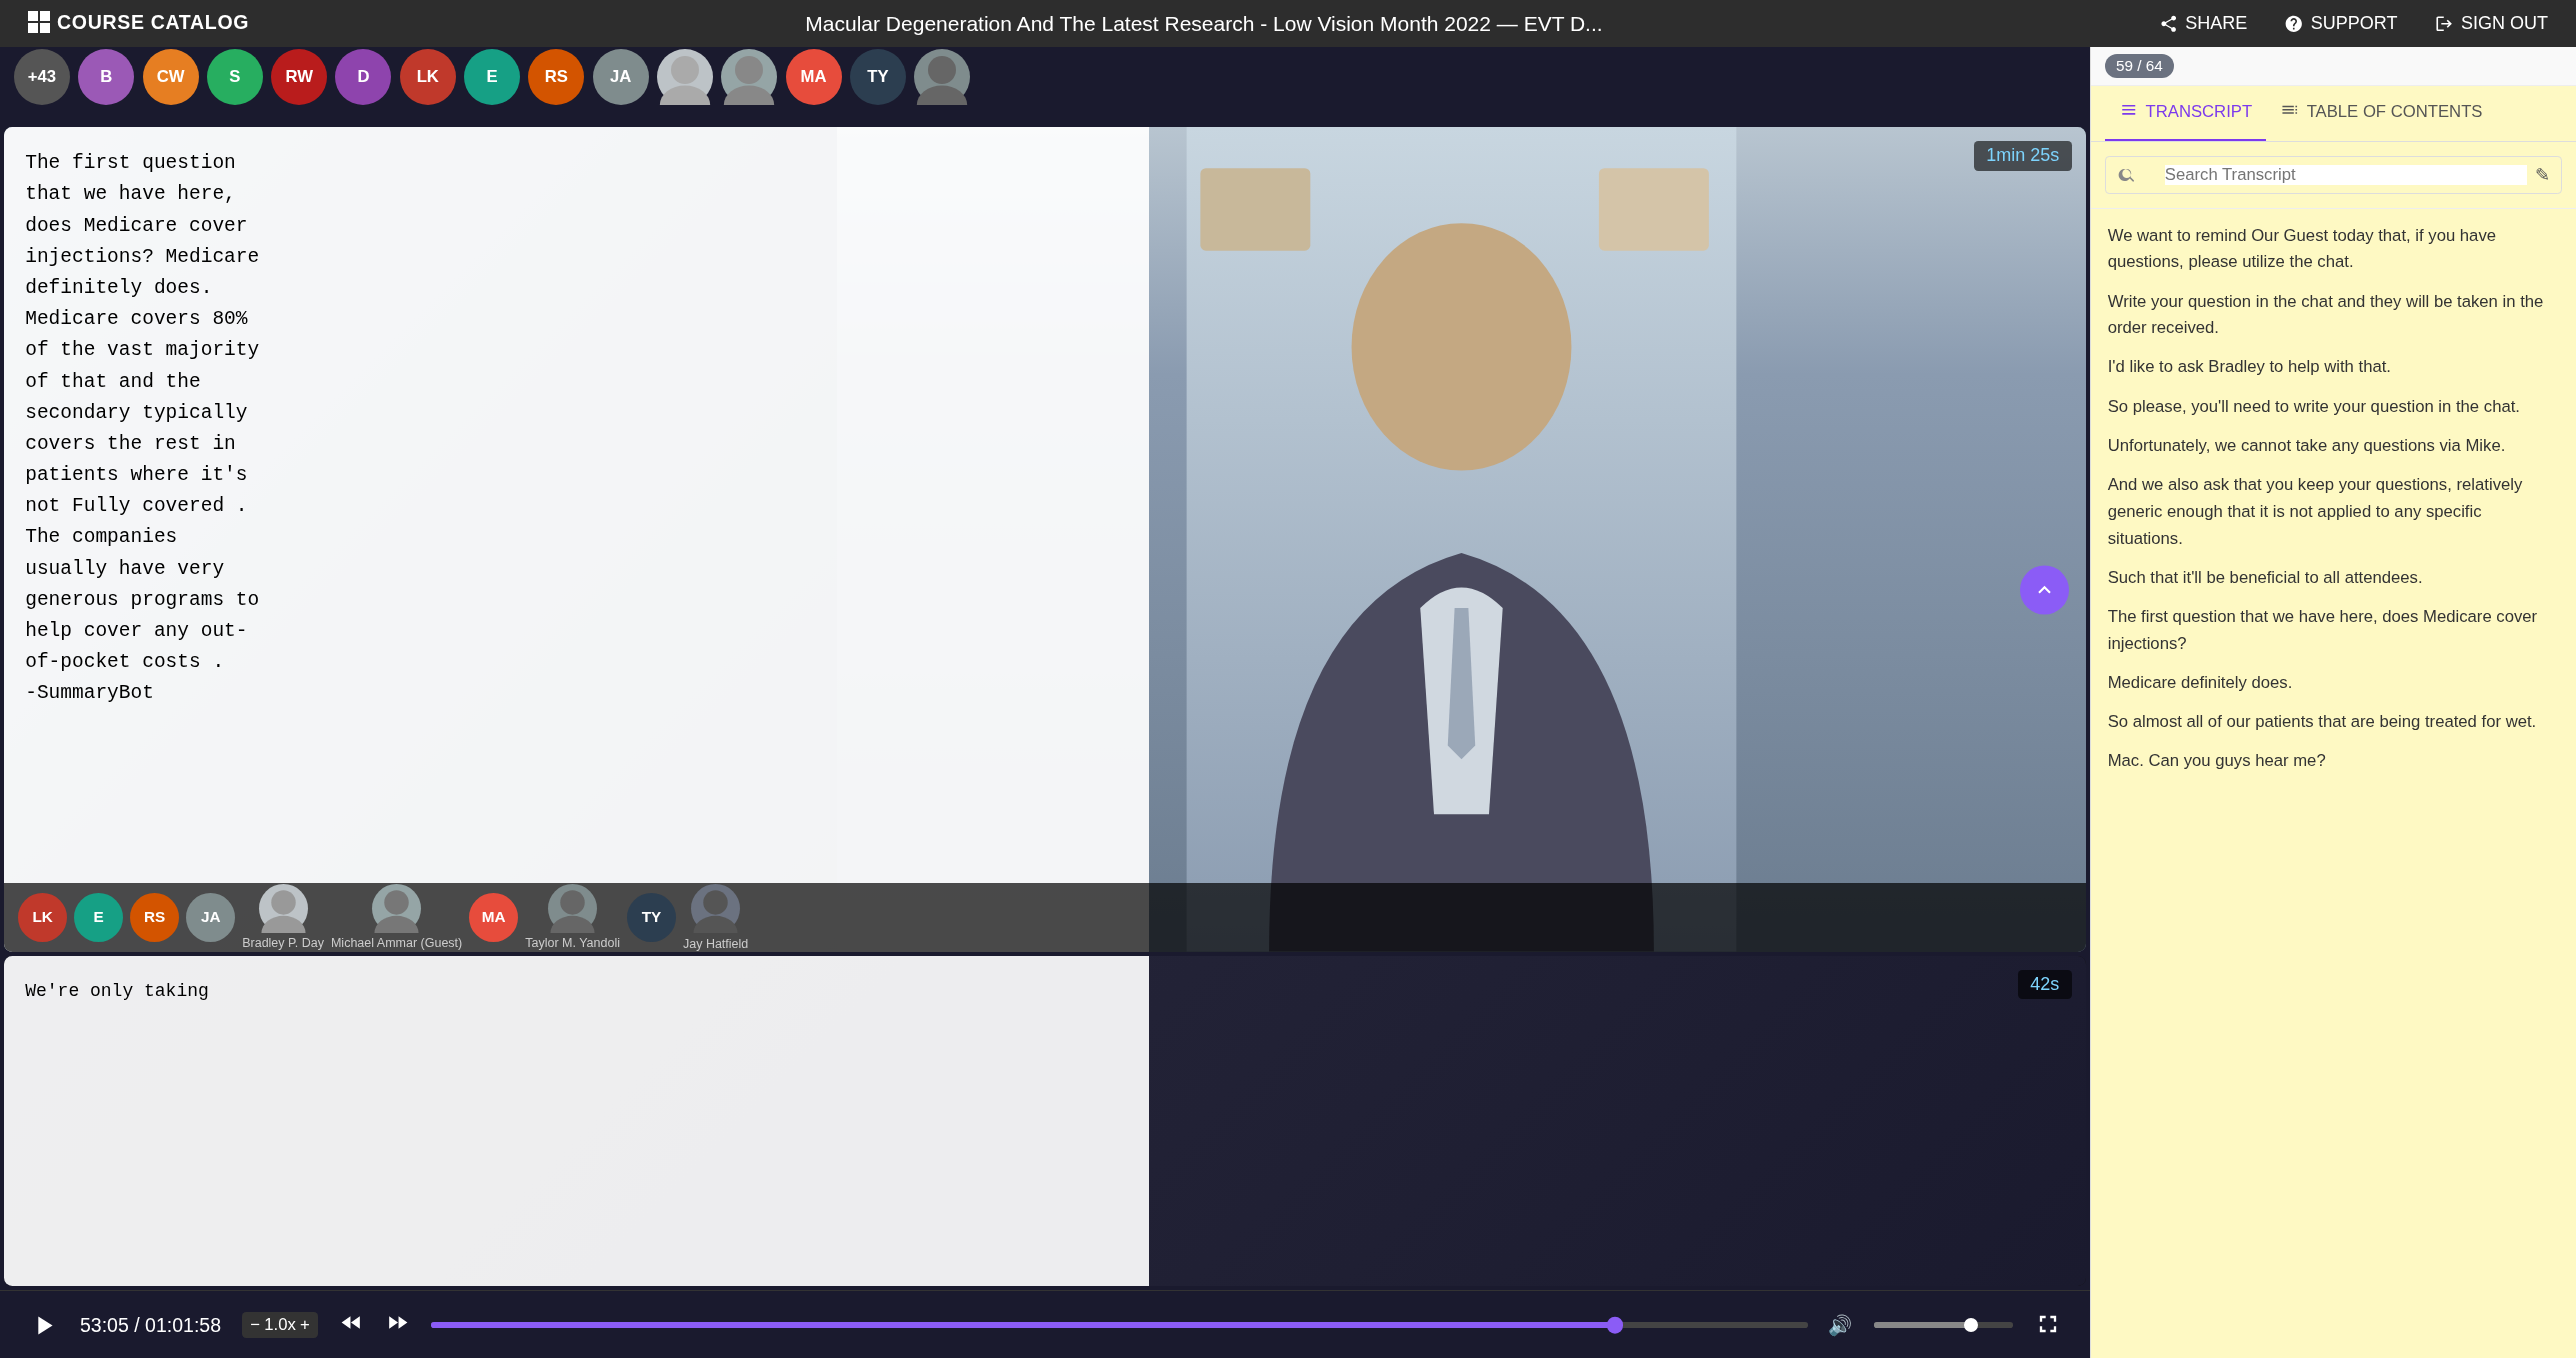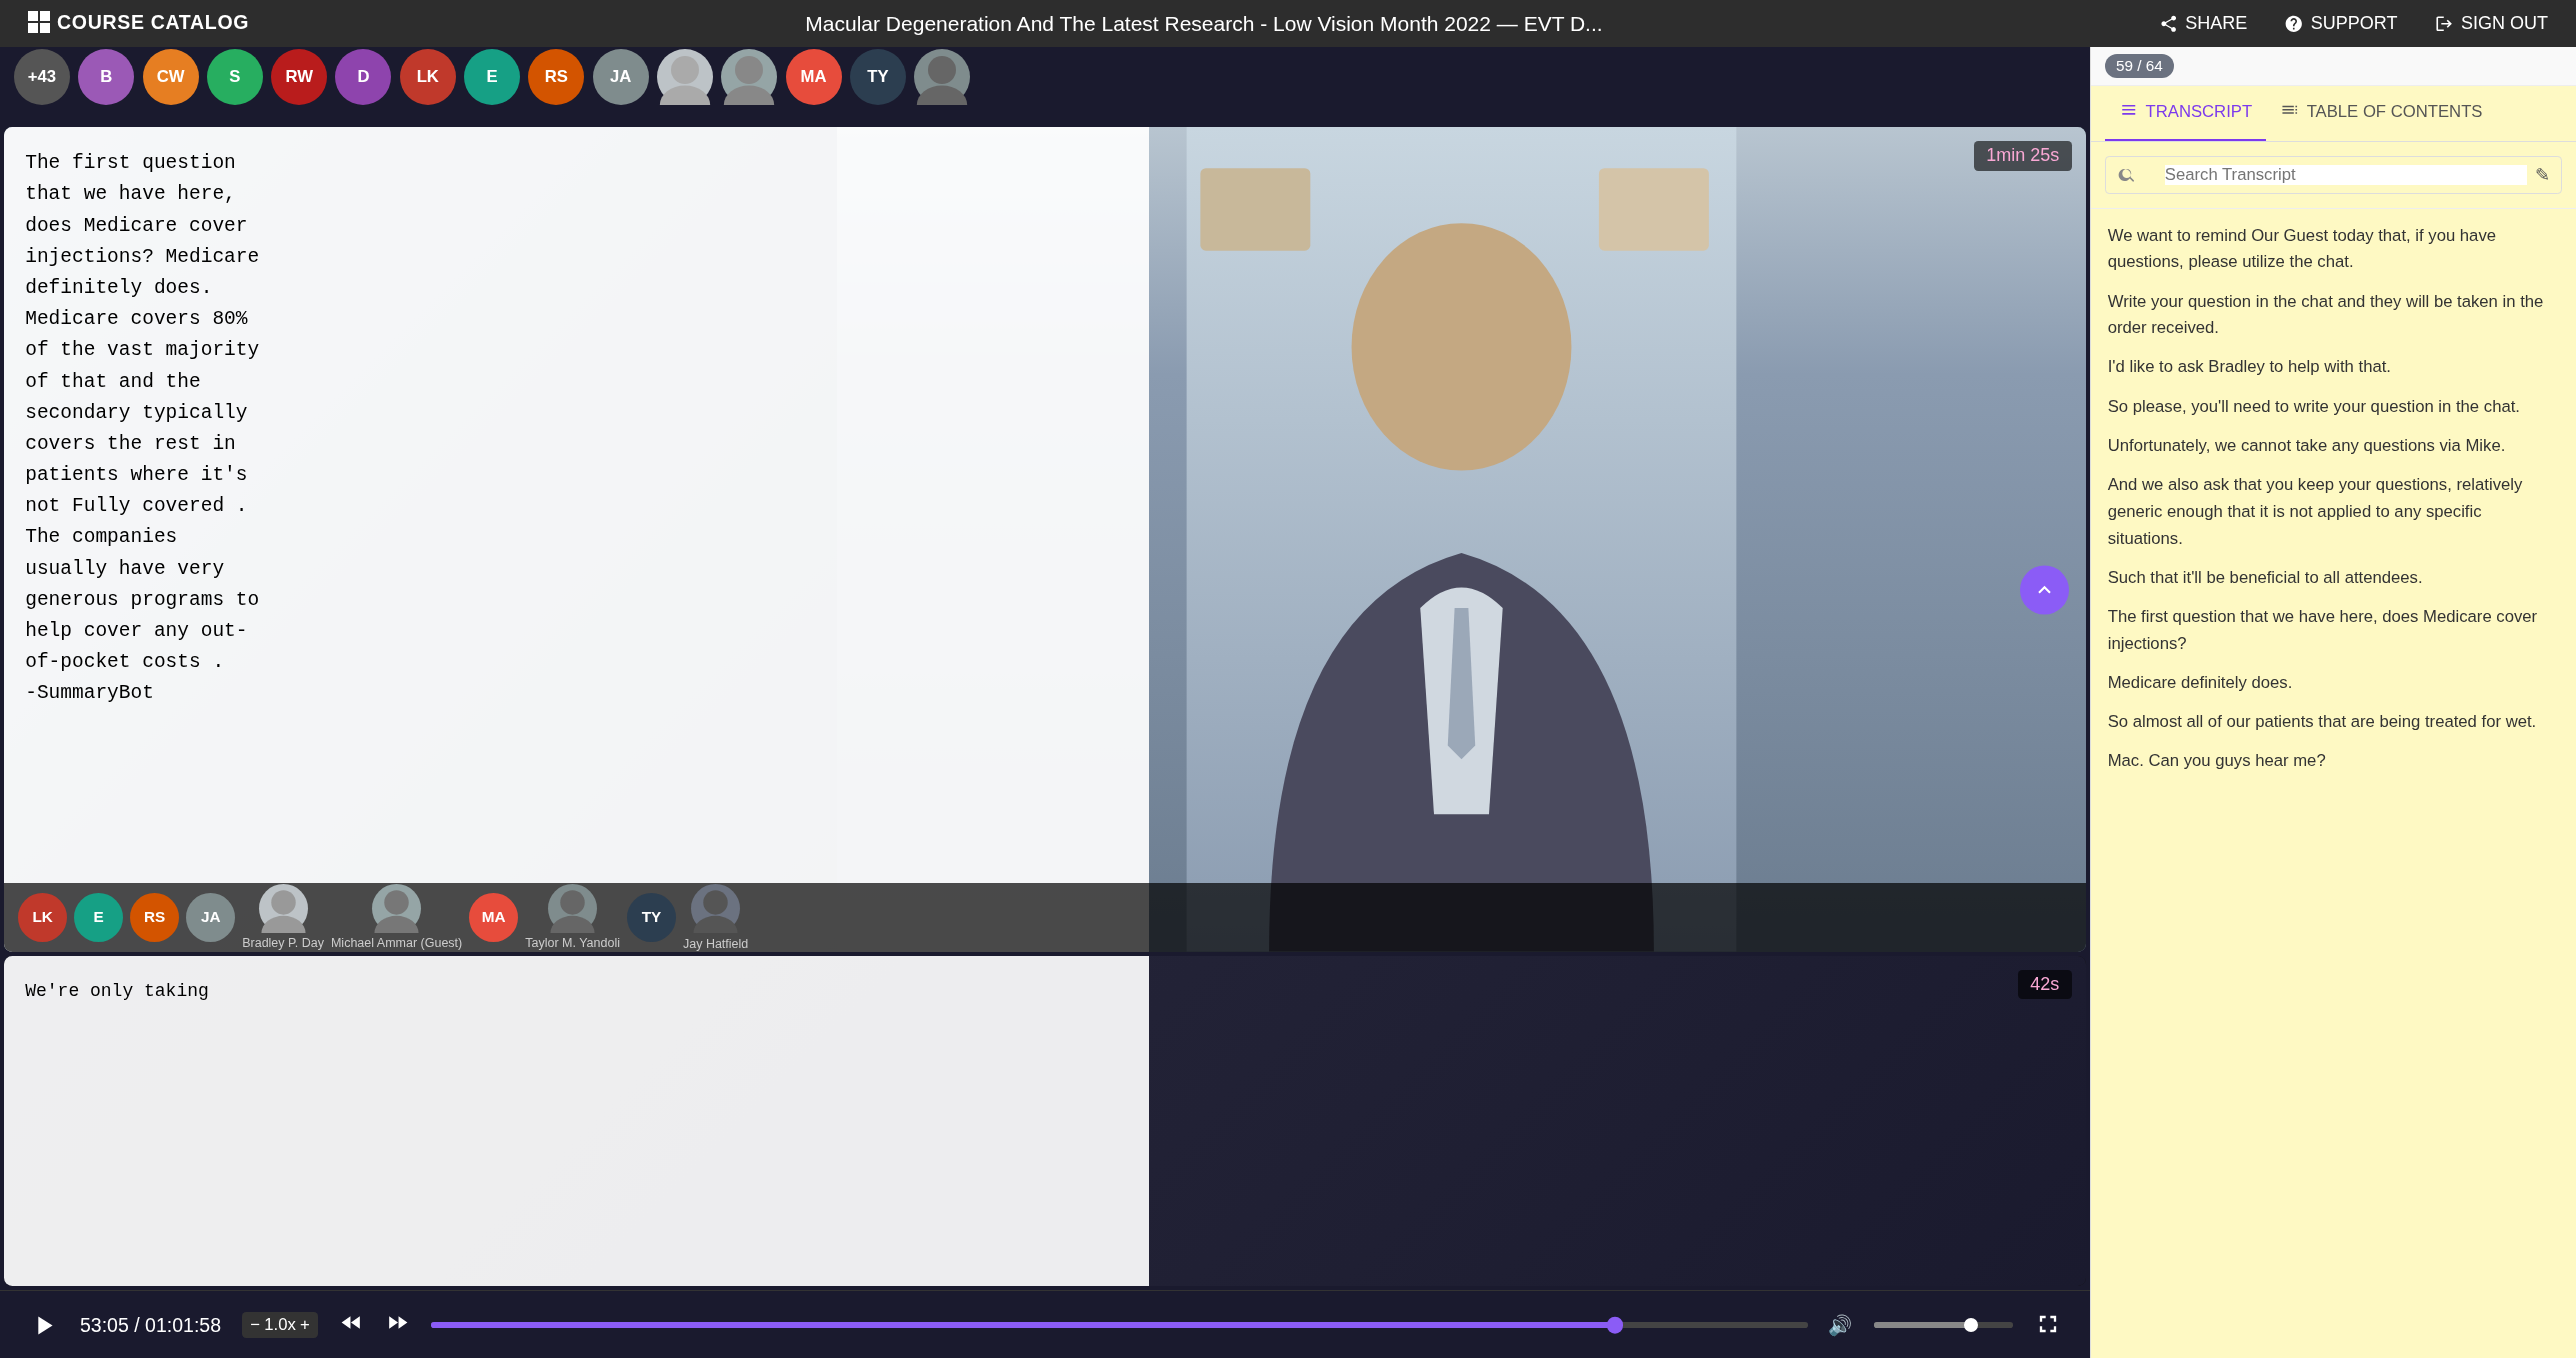--- a/index.html
+++ b/index.html
@@ -136,21 +136,21 @@
       line-height: 1.6;
       color: #000;
       z-index: 2;
     }
 
     .timer-badge {
       position: absolute;
       top: 14px;
       right: 14px;
       background: rgba(0,0,0,0.6);
-      color: #f9a8d4;
+      color: #7dd3fc;
       font-size: 18px;
       padding: 4.2px 12.5px;
       border-radius: 4.2px;
       z-index: 3;
     }
 
     .video-bg {
       position: absolute;
       top: 0; left: 0;
       width: 100%;

